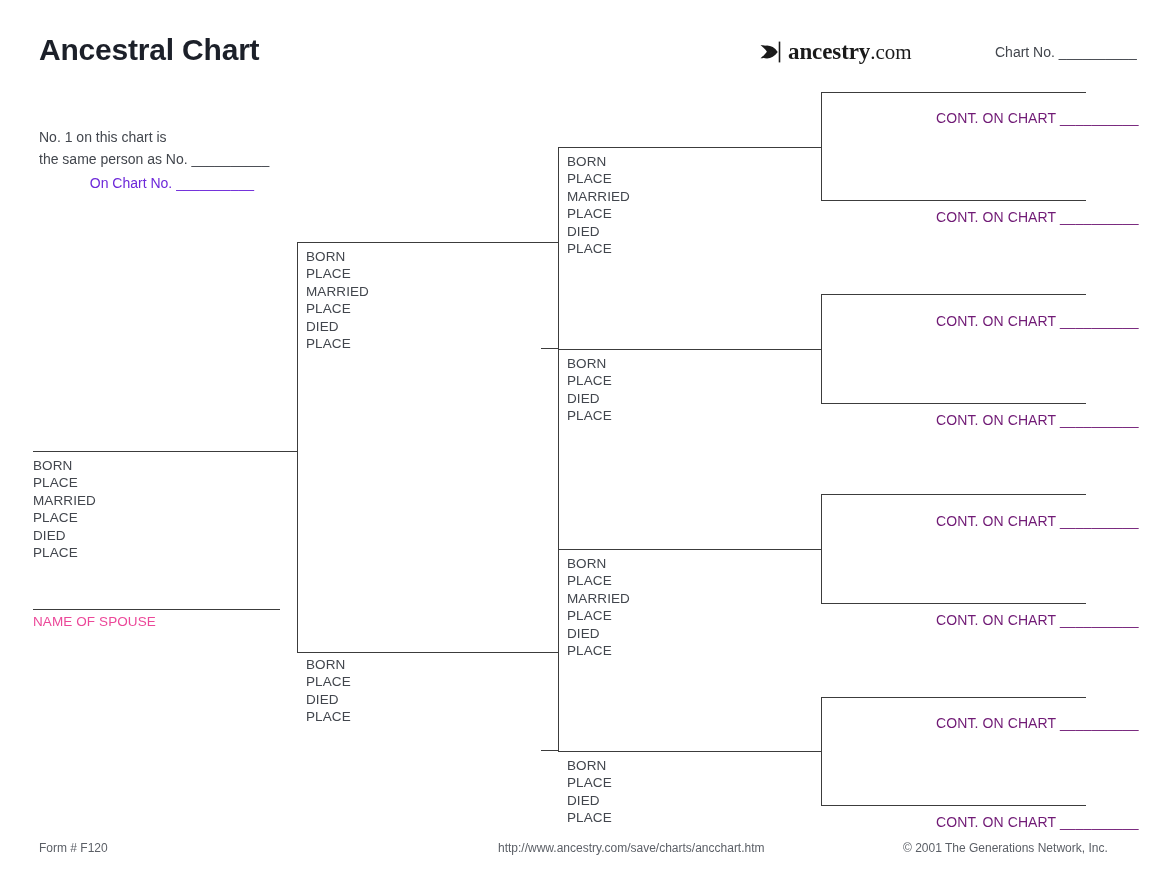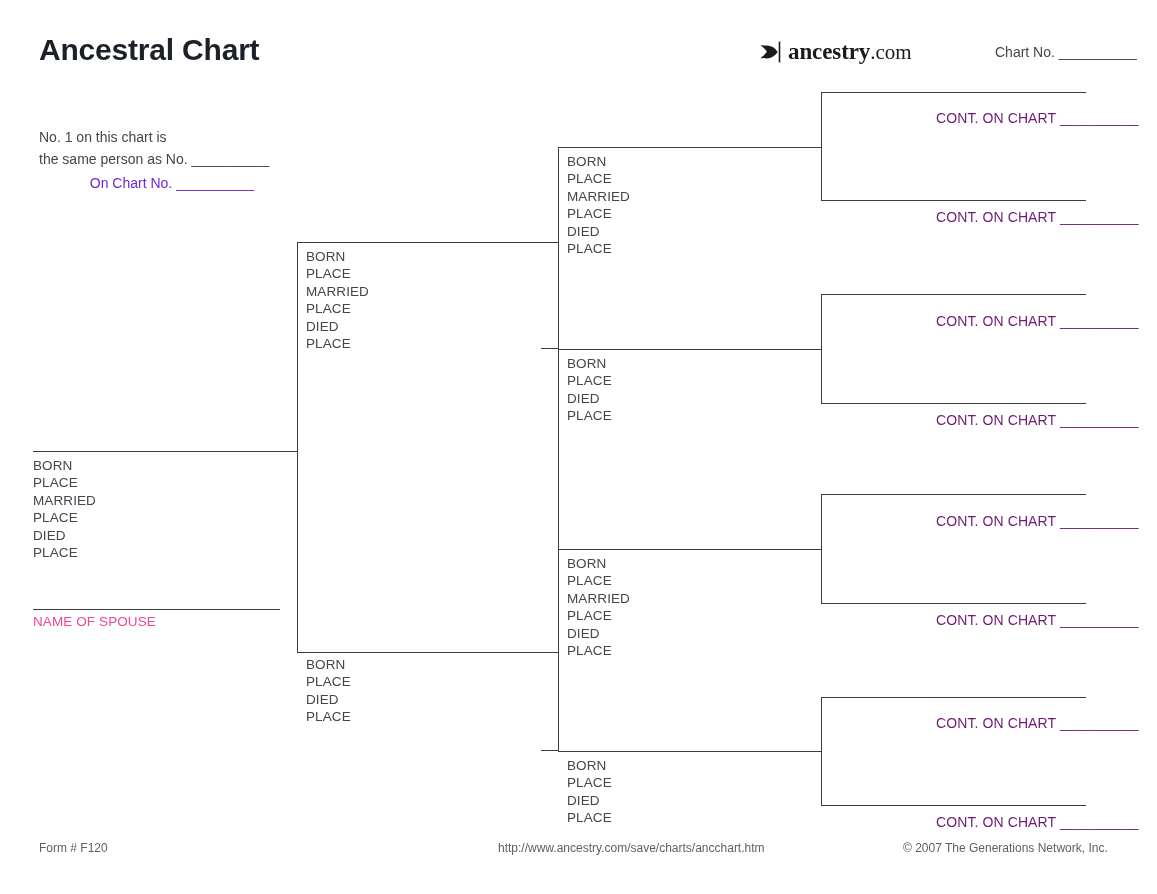--- a/index.html
+++ b/index.html
@@ -268,15 +268,15 @@
   <div class="cont-label" style="left:936px; top:612px;">CONT. ON CHART __________</div>
 
   <div class="vrule" style="left:821px; top:697px; height:109px;"></div>
   <div class="hrule" style="left:821px; top:697px; width:265px;"></div>
   <div class="cont-label" style="left:936px; top:715px;">CONT. ON CHART __________</div>
   <div class="hrule" style="left:821px; top:805px; width:265px;"></div>
   <div class="cont-label" style="left:936px; top:814px;">CONT. ON CHART __________</div>
 
   <div class="footer-left">Form # F120</div>
   <div class="footer-center">http://www.ancestry.com/save/charts/ancchart.htm</div>
-  <div class="footer-right">© 2007 The Generations Network, Inc.</div>
+  <div class="footer-right">© 2001 The Generations Network, Inc.</div>
 
 </div>
 
 </body></html>

